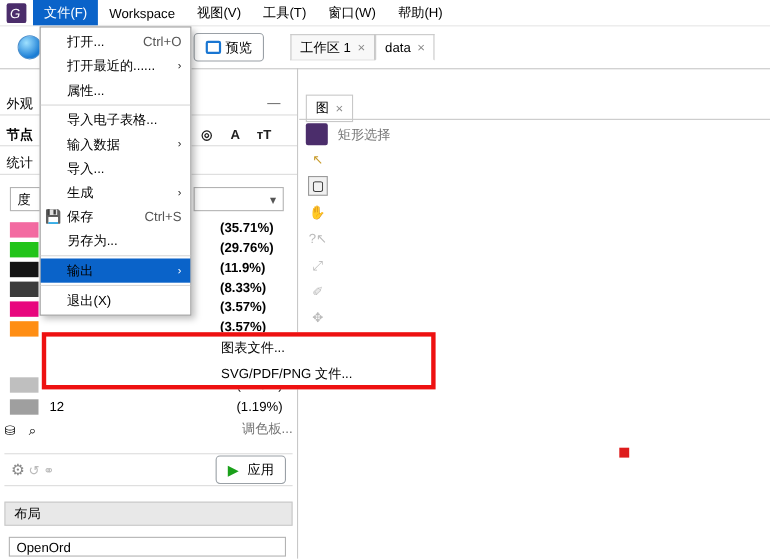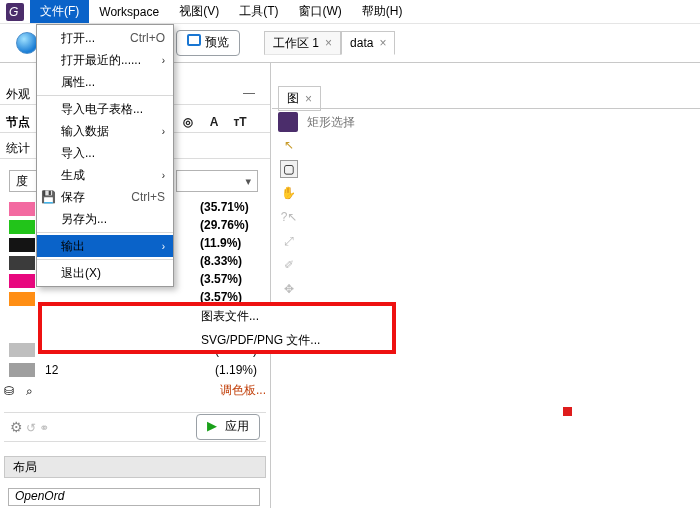--- a/index.html
+++ b/index.html
@@ -6,21 +6,21 @@
   body{background:#fff;width:700px;height:508px;overflow:hidden;position:relative;}
   
   .menubar{display:flex;align-items:center;height:24px;background:#fff;border-bottom:1px solid #e5e5e5;padding-left:6px;}
   .logo{width:18px;height:18px;background:#4b2d6b;border-radius:2px;display:flex;align-items:center;justify-content:center;margin-right:6px;}
   .logo svg{display:block;}
   .menubar .mitem{padding:3px 10px;cursor:default;}
   .menubar .mitem.active{background:#0a63c9;color:#fff;}
   
   .toolbar{position:absolute;left:36px;top:24px;height:38px;display:flex;align-items:center;gap:10px;}
   .globe{width:22px;height:22px;border-radius:50%;background:radial-gradient(circle at 35% 30%,#9fe1ff,#1b7ed6 70%);border:1px solid #4a8ecc;margin-left:-20px;margin-right:110px;}
-  .btn{display:inline-flex;align-items:flex-start;gap:4px;border:1px solid #9aa0a6;border-radius:4px;padding:3px 10px;height:26px;background:#fff;}
+  .btn{display:inline-flex;align-items:center;gap:4px;border:1px solid #9aa0a6;border-radius:4px;padding:3px 10px;height:26px;background:#fff;}
   .btn .pv{width:14px;height:12px;border:2px solid #1976d2;border-radius:2px;}
   .tabs-top{display:flex;align-items:flex-end;height:24px;margin-left:14px;}
   .tab{border:1px solid #c8c8c8;border-bottom:1px solid #e5e5e5;background:#f8f8f8;padding:4px 8px;display:flex;align-items:center;gap:6px;height:24px;}
   .tab.active{background:#fff;border-bottom:1px solid #fff;}
   .tab .x{color:#888;}
   hr.full{position:absolute;left:0;right:0;border:none;border-top:1px solid #c8c8c8;}
   
   .side-title{position:absolute;left:6px;font-size:12px;}
   .side-line{position:absolute;left:0;width:270px;border:none;border-top:1px solid #dcdcdc;}
   .side-min{position:absolute;left:238px;width:22px;text-align:center;color:#555;}
@@ -35,28 +35,28 @@
   .row{display:flex;align-items:center;height:18px;}
   .swatch{width:26px;height:14px;margin-right:10px;}
   .rcount{width:14px;}
   .pcts{position:absolute;left:200px;top:200px;display:flex;flex-direction:column;font-weight:bold;}
   .pcts div{height:18px;}
   .bottom-rows{position:absolute;left:9px;top:340px;}
   .bottom-rows .row{height:20px;}
   
   .filterrow{position:absolute;left:4px;top:382px;width:262px;display:flex;align-items:center;justify-content:space-between;}
   .filterrow .grp{display:flex;align-items:center;gap:12px;color:#888;}
-  .linkish{color:#c2410c;}
+  .linkish{color:#737373;}
   
   .applyrow{position:absolute;left:4px;top:412px;width:262px;height:30px;border-top:1px solid #dcdcdc;border-bottom:1px solid #dcdcdc;display:flex;align-items:center;justify-content:space-between;padding:0 6px;}
   .gear{color:#888;font-size:14px;}
   .play{color:#1aa01a;font-size:13px;margin-right:4px;}
   
   .layout-h{position:absolute;left:4px;top:456px;width:262px;height:22px;background:#e8e8e8;border:1px solid #c8c8c8;display:flex;align-items:center;padding:0 8px;}
-  .layout-combo{position:absolute;left:8px;top:488px;width:252px;height:18px;border:1px solid #b3b3b3;display:flex;align-items:flex-start;padding:0 6px;font-style:italic;}
+  .layout-combo{position:absolute;left:8px;top:488px;width:252px;height:18px;border:1px solid #b3b3b3;display:flex;align-items:flex-end;padding:0 6px;}
   
   .vdiv{position:absolute;top:62px;bottom:0;left:270px;width:1px;background:#c8c8c8;}
   
   .rtab-wrap{position:absolute;left:278px;top:86px;display:flex;align-items:flex-end;}
   .rtab{border:1px solid #c8c8c8;background:#fff;padding:3px 8px;display:flex;align-items:center;gap:6px;}
   .rtab .x{color:#888;}
   
   .gp{position:absolute;left:278px;top:112px;width:20px;height:20px;background:#4b2d6b;border-radius:2px;}
   .rts{position:absolute;left:278px;top:136px;width:22px;display:flex;flex-direction:column;gap:6px;align-items:center;}
   .rts div{width:18px;height:18px;display:flex;align-items:center;justify-content:center;}

